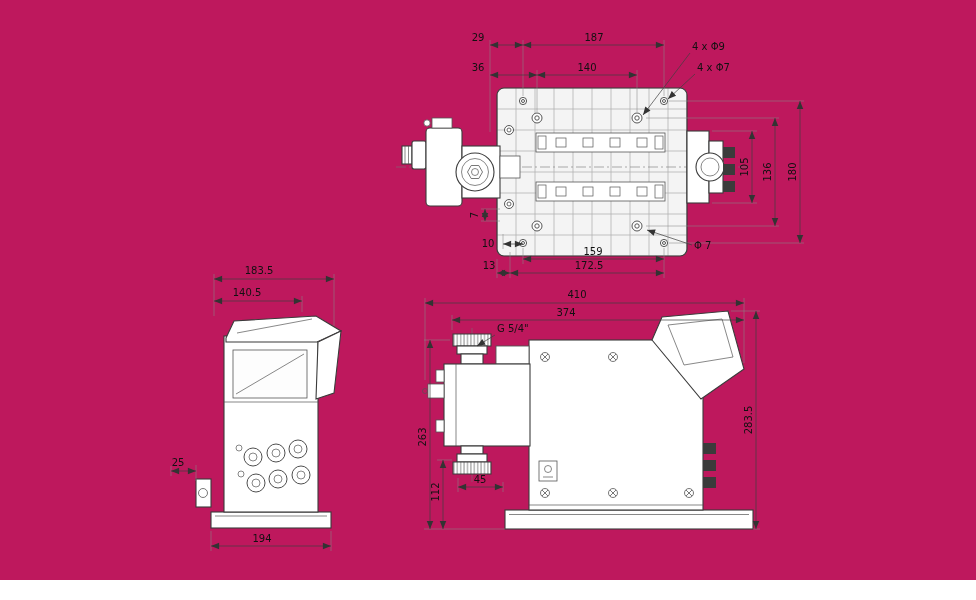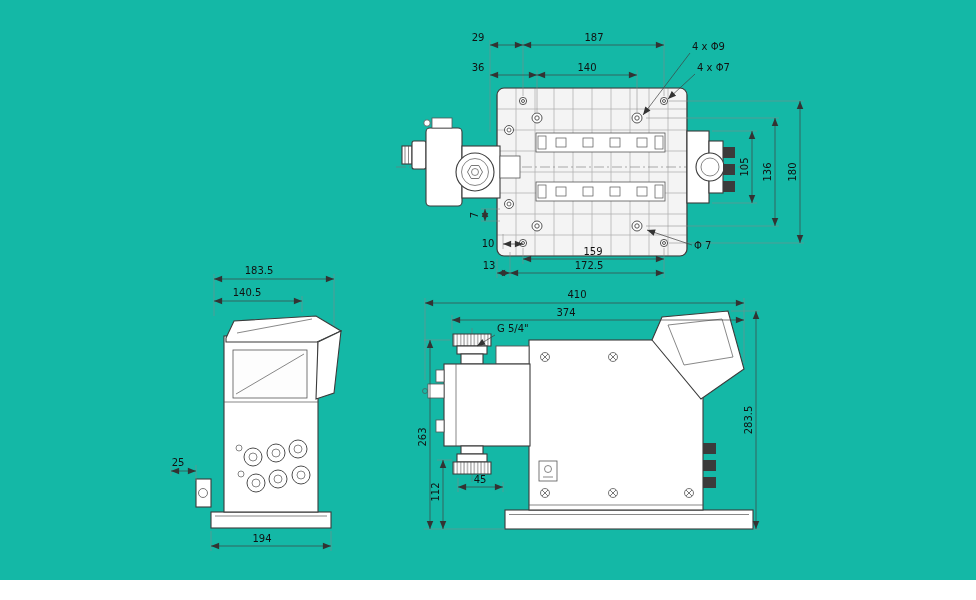--- a/index.html
+++ b/index.html
@@ -1,16 +1,16 @@
 <!DOCTYPE html>
 <html><head>
 <meta charset="utf-8">
 <style>
   html,body{margin:0;padding:0;background:#ffffff}
-  .canvas{position:relative;width:976px;height:580px;background:#14b8a6;overflow:hidden}
+  .canvas{position:relative;width:976px;height:580px;background:#be185d;overflow:hidden}
   svg{display:block}
   .ext{stroke:#8a8a8a;stroke-width:0.55;fill:none}
   .dlin{stroke:#3f3f3f;stroke-width:0.7;fill:none}
   .thin{stroke:#555;stroke-width:0.7;fill:none}
   .part{stroke:#3b3b3b;stroke-width:1.1;fill:#fff}
   .cl{stroke:#777;stroke-width:0.6;stroke-dasharray:10 3 2 3;fill:none}
   .dim{font-family:"DejaVu Sans",sans-serif;font-size:10px;fill:#111}
 </style>
 </head>
 <body>

